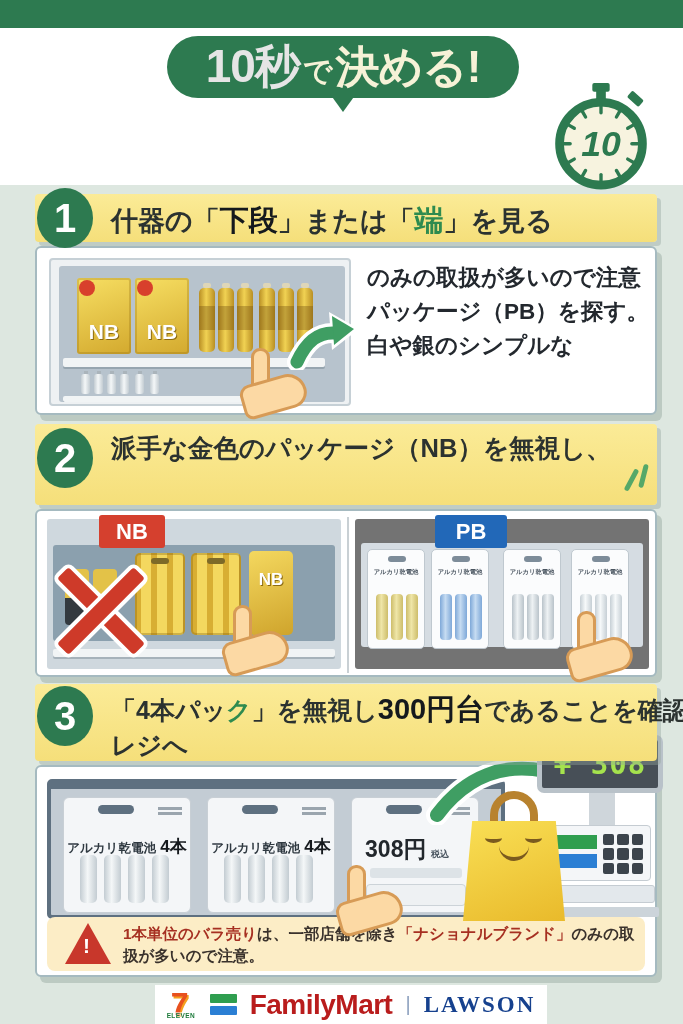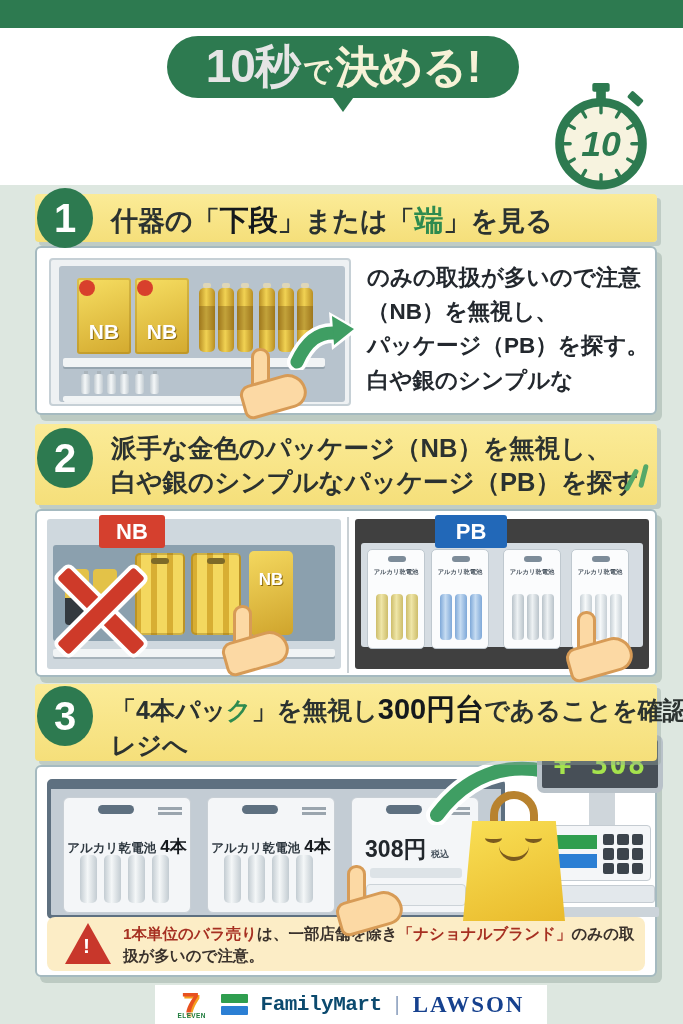--- a/index.html
+++ b/index.html
@@ -109,21 +109,21 @@
   .gblister { position:absolute; width:44px; height:84px; border-radius:5px;
     background:linear-gradient(160deg,#f4d85f,#cfa42c); display:flex; align-items:center; justify-content:center;}
   .gblister span { color:#fff; font-size:17px; font-weight:900; text-shadow:1px 1px 0 #8c6b12; margin-top:-26px;}
   .redx { position:absolute; left:-6px; top:36px; width:122px; height:112px; z-index:8;}
   .redx i { position:absolute; left:2px; top:44px; width:116px; height:24px; background:#ce3a29;
     border:4px solid #fff; border-radius:7px; display:block;}
   .redx i:nth-child(1){ transform:rotate(45deg);}
   .redx i:nth-child(2){ transform:rotate(-45deg);}
 
   
-  .p2r { position:absolute; left:318px; top:8px; width:294px; height:150px; background:#404040; border-radius:3px;}
+  .p2r { position:absolute; left:318px; top:8px; width:294px; height:150px; background:#737373; border-radius:3px;}
   .p2r .inner { position:absolute; left:6px; top:24px; width:282px; height:104px; background:#d5dce2; border-radius:3px;}
   .wpack { position:absolute; top:30px; width:58px; height:100px; background:#fbfcfd;
     border:1px solid #bfc8cf; border-radius:5px; z-index:4;}
   .wpack::before { content:""; position:absolute; top:6px; left:20px; width:18px; height:6px;
     background:#7d8c99; border-radius:3px;}
   .wpack .pl { position:absolute; top:17px; left:0; right:0; text-align:center;
     font-size:7px; font-weight:700; color:#4a5560; transform:scale(.9);}
   .wpack i { position:absolute; bottom:8px; width:12px; height:46px; border-radius:4px; display:block;}
   .wpack i:nth-of-type(1){ left:8px;} .wpack i:nth-of-type(2){ left:23px;} .wpack i:nth-of-type(3){ left:38px;}
   .wp1 i { background:linear-gradient(90deg,#cdbd6a,#efe6a8 45%,#cdbd6a);}
@@ -192,21 +192,21 @@
   .footer { position:absolute; left:155px; top:985px; width:392px; height:39px; background:#fff;
     display:flex; align-items:center; justify-content:center; gap:13px; z-index:2;}
   .seven { position:relative; width:30px; height:32px;}
   .seven .num { position:absolute; left:4px; top:-3px; font-size:32px; font-weight:900; color:#e8511f;
     text-shadow:1.5px 1.5px 0 #f5a01e;}
   .seven .word { position:absolute; left:0px; bottom:2px; font-size:6.5px; font-weight:900;
     color:#1c7a3a; letter-spacing:.4px; background:rgba(255,255,255,.55); }
   .fmbars { width:27px; height:21px; display:flex; flex-direction:column; gap:3px;}
   .fmbars i { display:block; height:9px; border-radius:1px;}
   .fmbars i:nth-child(1){ background:#2f9e4f;} .fmbars i:nth-child(2){ background:#2b7fd4;}
-  .fmtext { font-size:21px; font-weight:800; color:#0c4a6e; letter-spacing:-.5px;font-family:Liberation Mono, monospace;}
+  .fmtext { font-size:28px; font-weight:800; color:#b91c1c; letter-spacing:-.5px;}
   .fsep { font-size:20px; color:#8fa3c0; font-weight:400;}
   .lawson { font-family:"Liberation Serif","DejaVu Serif",serif; font-size:23px; font-weight:700;
     color:#16418e; letter-spacing:2px;}
 </style>
 </head>
 <body>
 
 <div class="page">
   <div class="topbar"></div>
   <div class="bodybg"></div>
@@ -278,31 +278,29 @@
         <path d="M10 56 C 20 34, 32 26, 48 27" stroke="#3f9e63" stroke-width="13" fill="none" stroke-linecap="round"></path>
         <polygon points="45 10, 67 23, 47 39" fill="#3f9e63"></polygon>
       </svg>
       <div class="hand" style="left:190px; top:88px;">
         <span class="fg"></span>
           <span class="pm"></span>
       </div>
     </div>
     <div class="desc1">
       <div>のみの取扱が多いので注意</div>
-      <div>（NB）を無視し、</div>
       <div>パッケージ（PB）を探す。</div>
       <div>白や銀のシンプルな</div>
     </div>
   </div>
 
   <div class="banner banner2">
     <div class="stepnum">2</div>
     <div class="bt2">
       <div>派手な金色のパッケージ（NB）を無視し、</div>
-      <div>白や銀のシンプルなパッケージ（PB）を探す</div>
     </div>
     <span class="speedlines">
         <i></i>
         <i></i>
       </span>
   </div>
 
   <div class="card card2">
 
     <div class="p2l">

